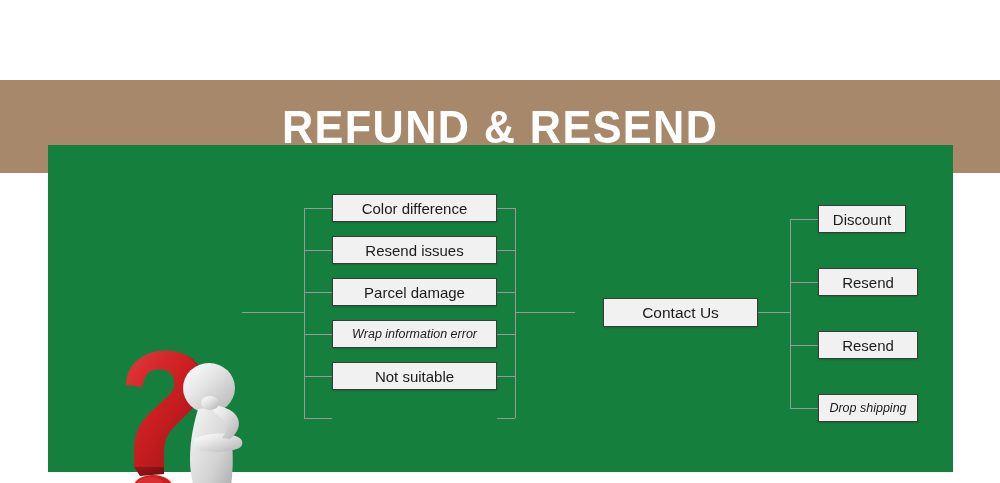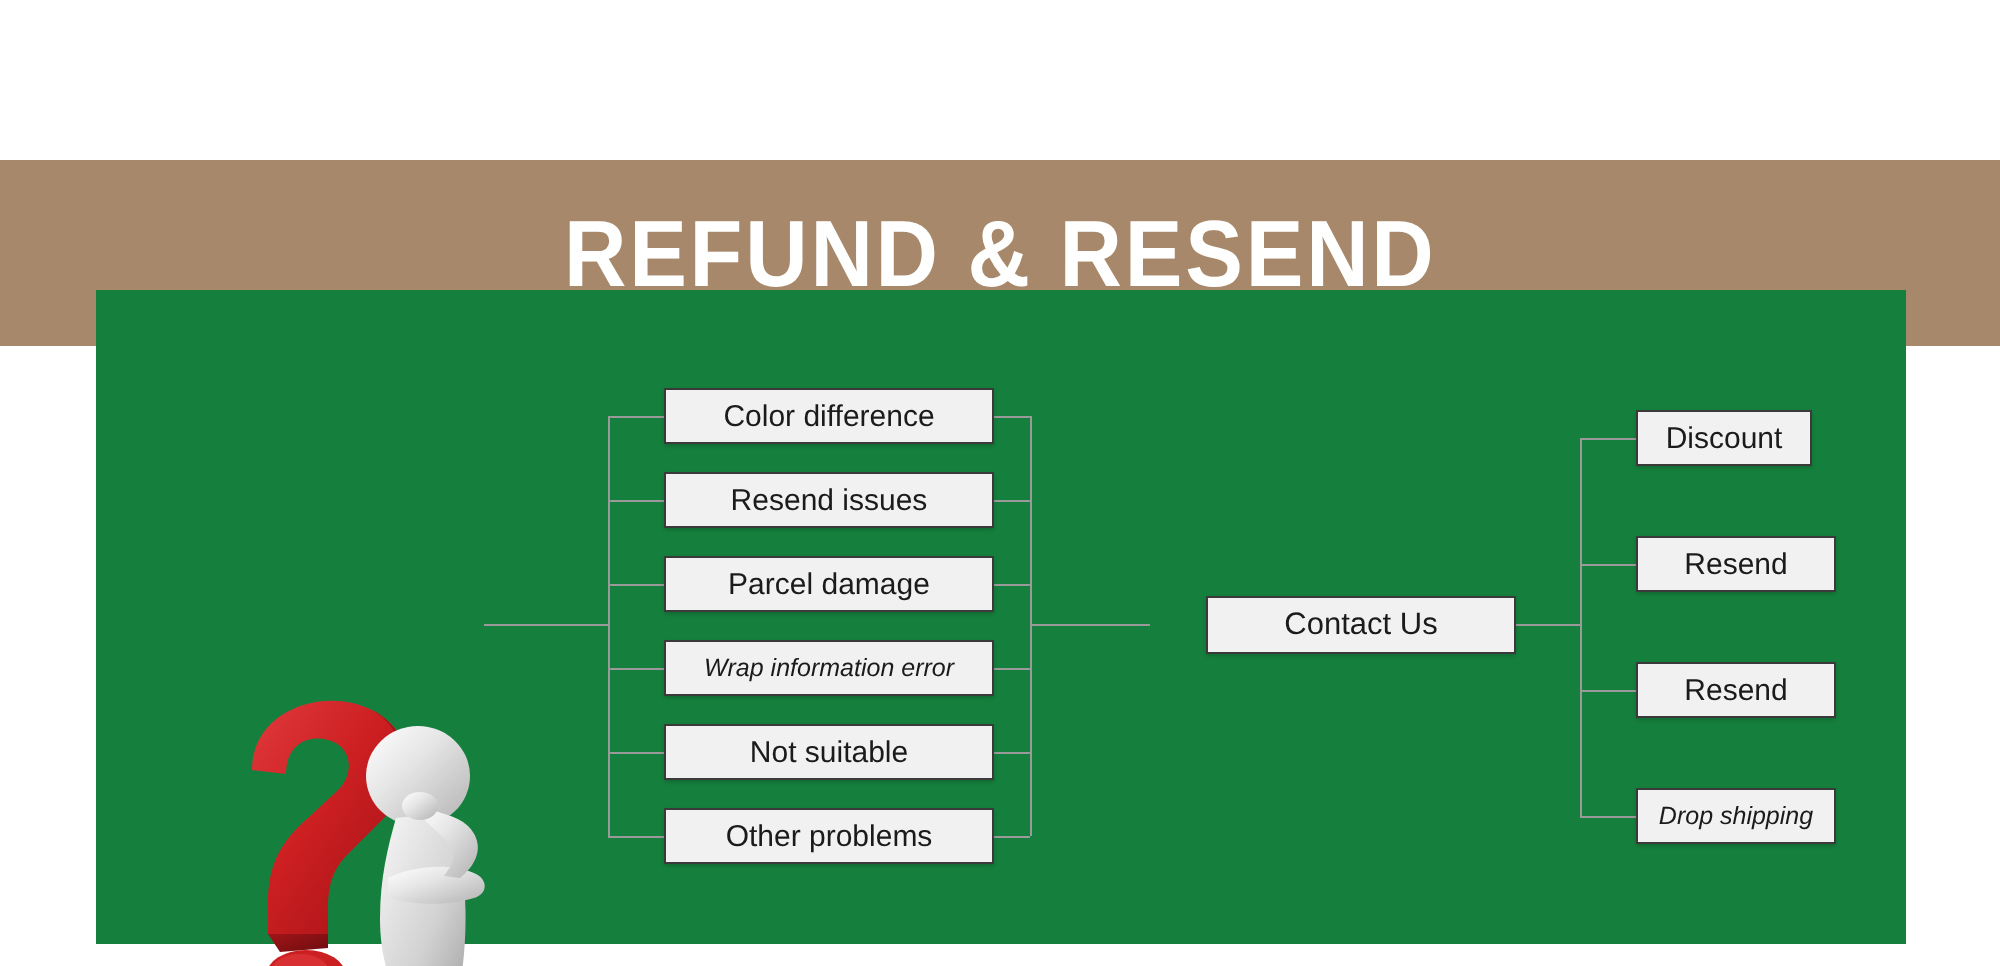--- a/index.html
+++ b/index.html
@@ -201,23 +201,20 @@
   </div>
   <div class="node" style="left:284px; top:133px; width:165px; height:28px;text-align:center;">
     <span>Parcel damage</span>
   </div>
   <div class="node small" style="left:284px; top:175px; width:165px; height:28px;">
     <span>Wrap information error</span>
   </div>
   <div class="node" style="left:284px; top:217px; width:165px; height:28px;">
     <span>Not suitable</span>
   </div>
-  <div class="node" style="left:284px; top:259px; width:165px; height:28px;">
-    <span>Other problems</span>
-  </div>
 
   <div class="node contact" style="left:527px; top:153px; width:155px; height:29px;margin-left:28px;">
     <span>Contact Us</span>
   </div>
 
   <div class="node" style="left:770px; top:60px; width:88px; height:28px;">
     <span>Discount</span>
   </div>
   <div class="node" style="left:770px; top:123px; width:100px; height:28px;">
     <span>Resend</span>

